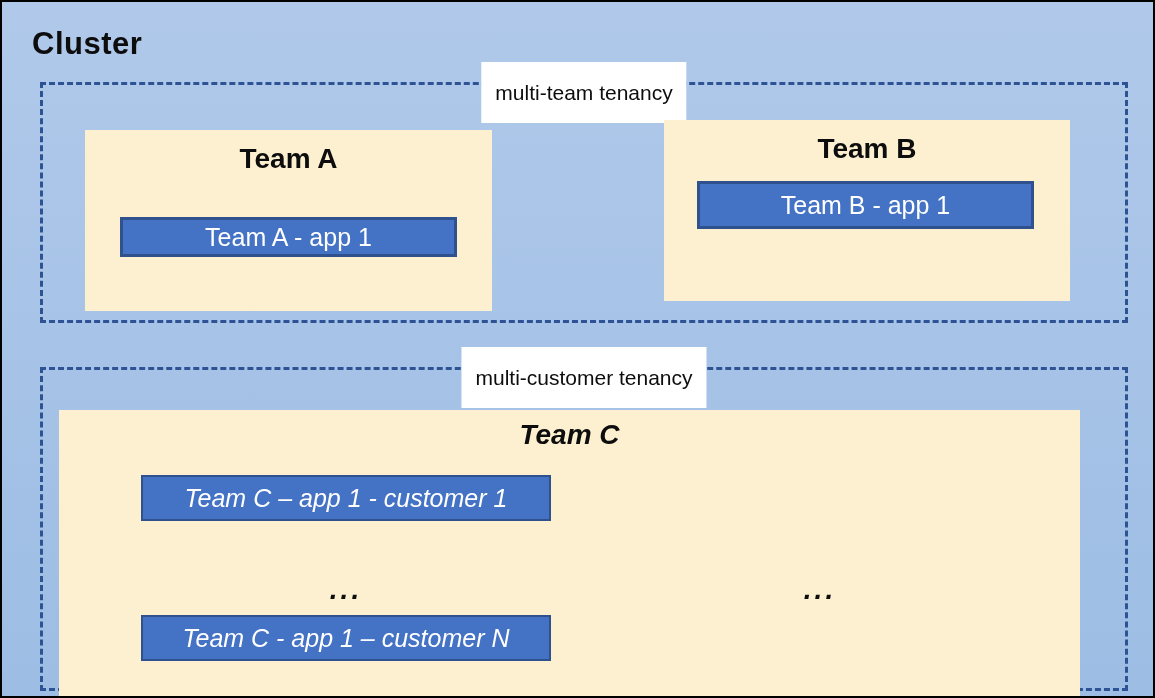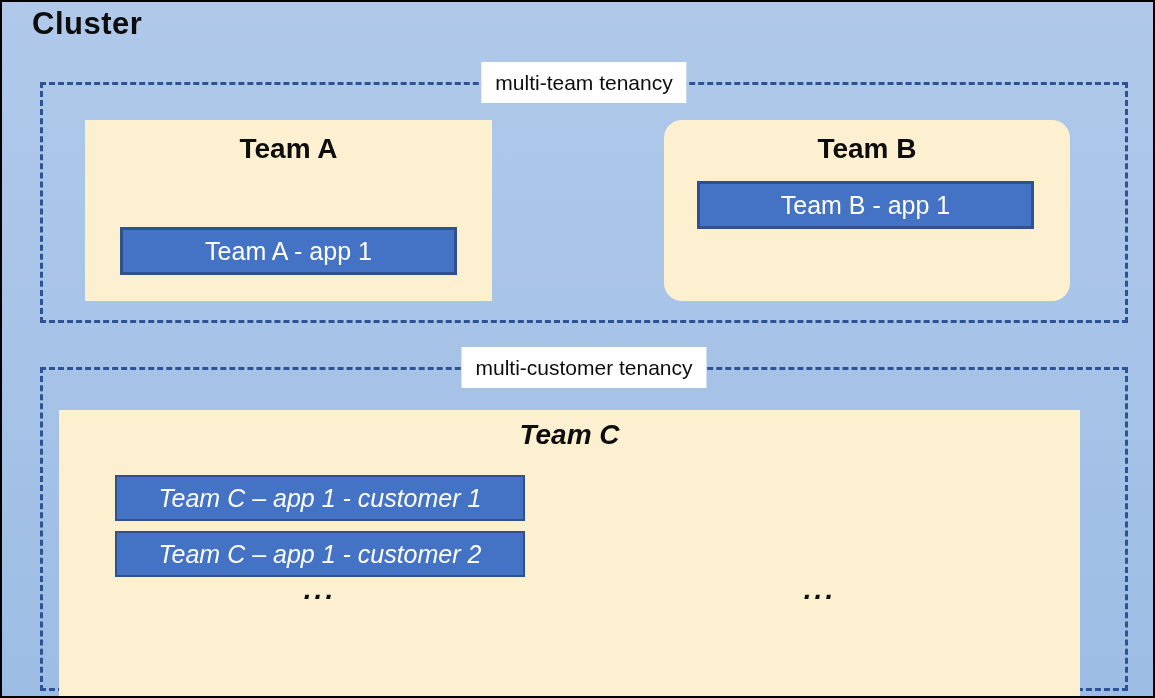--- a/index.html
+++ b/index.html
@@ -11,21 +11,21 @@
     height: 698px;
     border: 2px solid #000;
     background: linear-gradient(180deg, var(--bg-top, #b0c9ea) 0%, var(--bg-bottom, #9dbde4) 100%);
     font-family: "Liberation Sans", sans-serif;
     overflow: hidden;
   }
 
   .cluster-title {
     position: absolute;
     left: 30px;
-    top: 4px;
+    top: 24px;
     font-size: 31px;
     font-weight: bold;
     color: #0d0d0d;
     letter-spacing: 0.5px;
   }
 
   .boundary {
     position: absolute;
     border: 3px dashed var(--dash, #2e5394);
   }
@@ -34,30 +34,30 @@
 
   .boundary-label {
     position: absolute;
     top: -23px;
     left: 50%;
     transform: translateX(-50%);
     background: #ffffff;
     color: #0d0d0d;
     font-size: 21px;
     line-height: 27px;
-    padding: 7px 14px;
+    padding: 17px 14px;
     white-space: nowrap;
   }
 
   .panel {
     position: absolute;
     background: var(--cream, #fdf0d0);
   }
-  .team-a { left: 83px;  top: 118px; width: 407px;  height: 181px; padding-left: 35px; }
-  .team-b { left: 662px; top: 118px; width: 406px;  height: 181px; border-radius: 18px; }
+  .team-a { left: 83px;  top: 128px; width: 407px;  height: 181px; padding-left: 35px; }
+  .team-b { left: 662px; top: 118px; width: 406px;  height: 181px; }
   .team-c { left: 57px;  top: 408px; width: 1021px; height: 308px; font-style: italic; }
 
   .panel-title {
     position: absolute;
     left: 0;
     width: 100%;
     text-align: center;
     font-size: 28px;
     font-weight: bold;
     color: #0d0d0d;
@@ -70,27 +70,27 @@
     background: var(--app-blue, #4472c4);
     border: 3px solid var(--app-border, #2f528f);
     color: #ffffff;
     font-size: 25px;
     display: flex;
     align-items: center;
     justify-content: center;
     white-space: nowrap;
   }
 
-  .team-a .app-box { left: 35px; top: 87px; width: 337px; height: 48px; margin-top: 20px; }
+  .team-a .app-box { left: 35px; top: 87px; width: 337px; height: 40px; }
   .team-b .app-box { left: 33px; width: 337px; height: 48px; }
   .team-b .app-1 { top: 61px; }
   .team-b .app-2 { top: 119px; }
 
   .team-c .app-box { width: 410px; height: 46px; border-width: 2px; }
-  .team-c .col-1 { left: 56px; }
+  .team-c .col-1 { left: 82px; }
   .team-c .col-2 { left: 556px; }
   .team-c .row-1 { top: 65px; }
   .team-c .row-2 { top: 121px; }
   .team-c .row-n { top: 205px; }
 
   .dots {
     position: absolute;
     width: 410px;
     top: 166px;
     text-align: center;
@@ -123,19 +123,19 @@
   </div>
 
   <div class="boundary multi-customer">
     <div class="boundary-label">multi-customer tenancy</div>
   </div>
 
   <div class="panel team-c">
     <div class="panel-title">Team C</div>
 
     <div class="app-box col-1 row-1">Team C – app 1 - customer 1</div>
-    <div class="app-box col-1 row-2">Team C – app 1 - customer 2</div>
     <div class="dots col-1">...</div>
+    <div class="app-box col-1 row-n">Team C - app 1 – customer N</div>
 
     <div class="dots col-2">...</div>
   </div>
 
 </div>
 
 </body></html>

